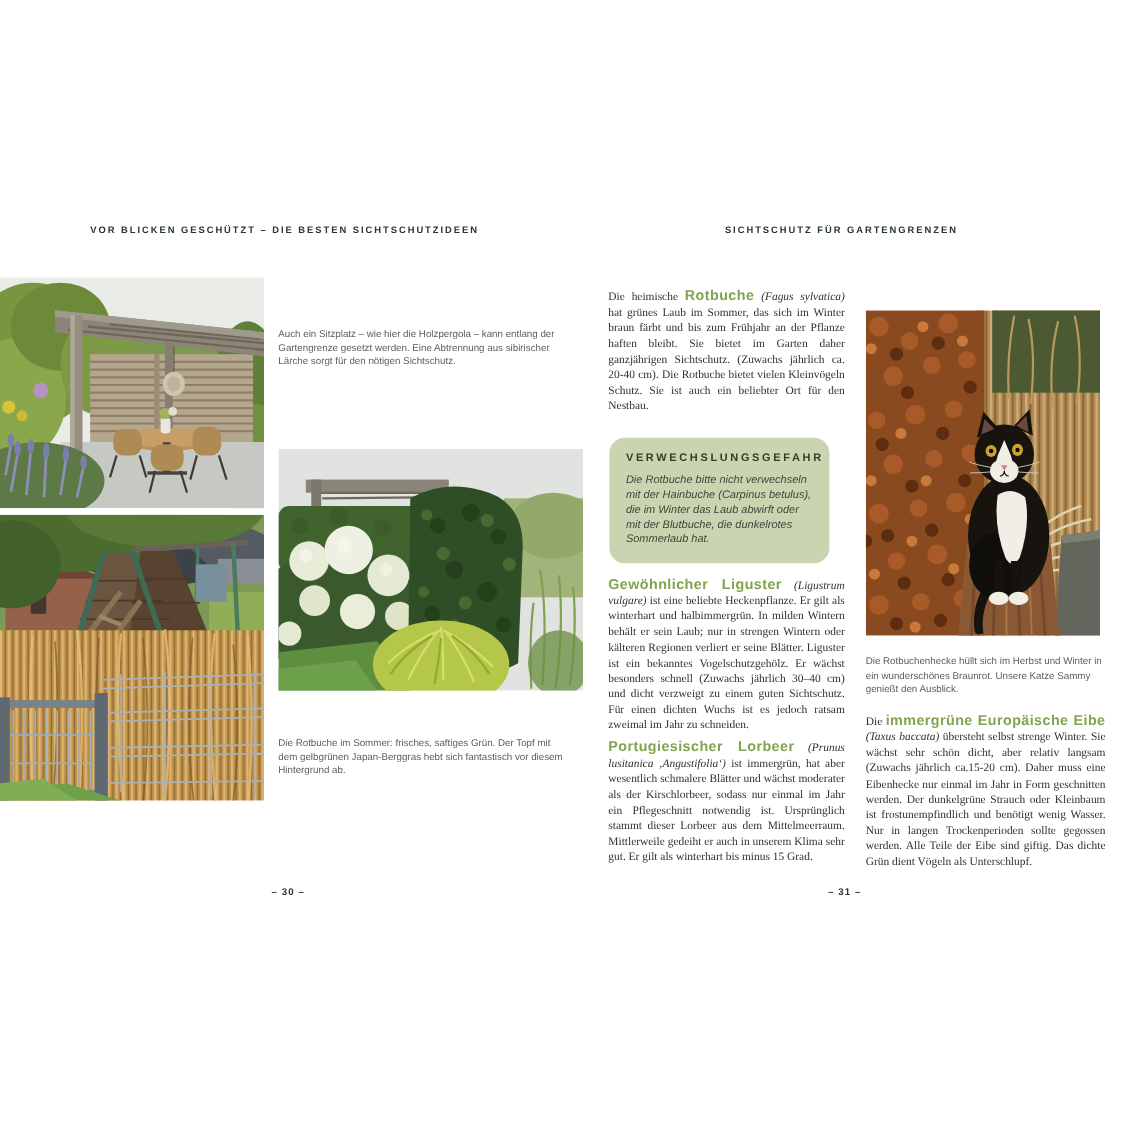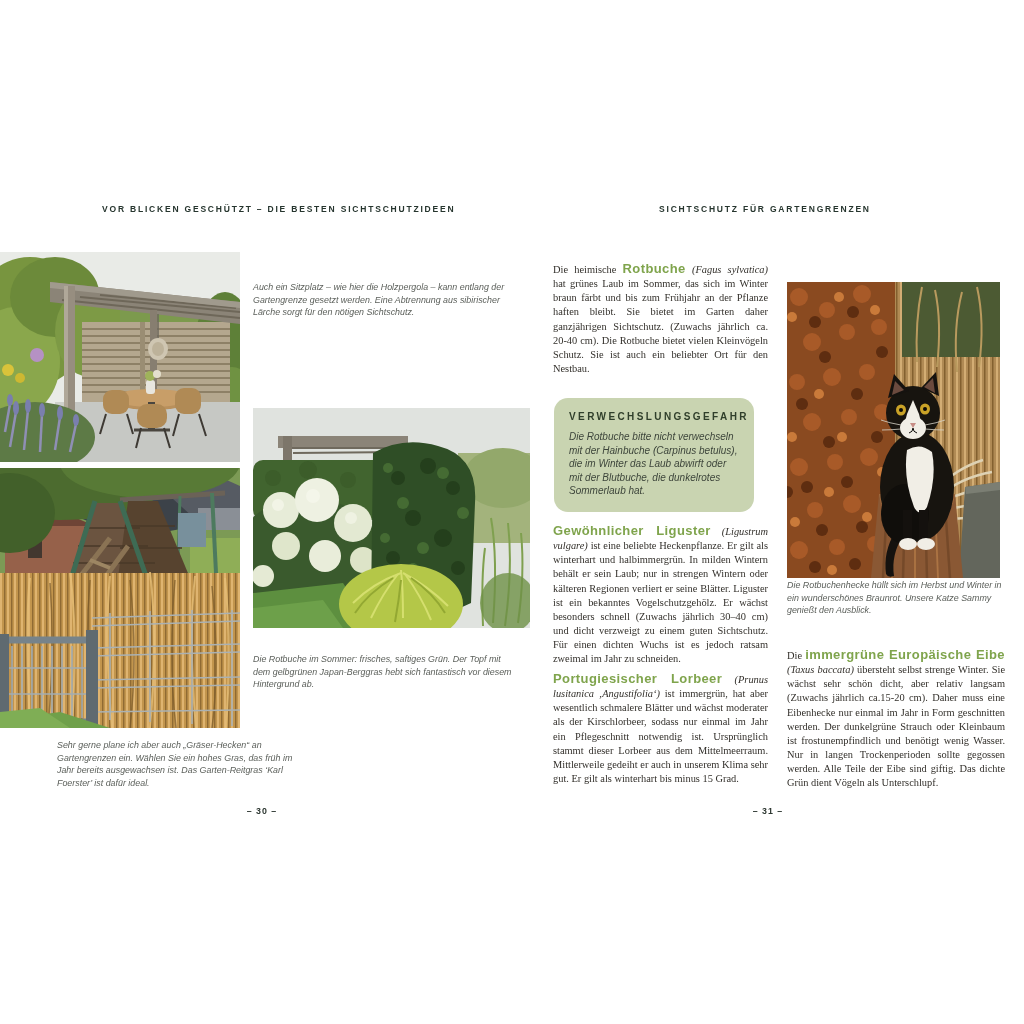--- a/index.html
+++ b/index.html
@@ -1,41 +1,41 @@
 <!DOCTYPE html>
 <html lang="de"><head>
 <meta charset="utf-8">
 <style>
   html,body{margin:0;padding:0;background:#ffffff;}
   .spread{position:relative;width:1024px;height:1024px;background:#ffffff;overflow:hidden;
           font-family:"Liberation Serif", serif;color:#34302a;}
   .runhead{position:absolute;font-family:"Liberation Sans", sans-serif;font-weight:bold;
            font-size:8.5px;letter-spacing:1.8px;color:#26352e;white-space:nowrap;}
-  .caption{position:absolute;font-family:"Liberation Sans", sans-serif;font-style:italic;
-           font-size:8.9px;line-height:12.6px;color:#5c605b;}
+  .caption{position:absolute;font-family:"Liberation Sans", sans-serif;
+           font-size:8.9px;line-height:12.6px;color:#5c605b;margin-top:16px;}
   .bodycol{position:absolute;font-size:10.4px;line-height:14.15px;text-align:justify;
            color:#33302b;}
   .kw{color:#7fa44c;font-family:"Liberation Sans", sans-serif;font-weight:bold;font-size:13px;letter-spacing:.4px;}
   .latin{font-style:italic;}
   .infobox{position:absolute;background:#c9d4b1;border-radius:14px;padding:13px 15px 14px 15px;box-sizing:border-box;}
   .infobox .ib-title{font-family:"Liberation Sans", sans-serif;font-weight:bold;font-size:10px;
            letter-spacing:2.4px;color:#303f2b;text-align:center;margin-bottom:8px;}
   .infobox .ib-text{font-family:"Liberation Sans", sans-serif;font-style:italic;font-size:10px;
            line-height:13.6px;color:#3c443a;}
   .pagenum{position:absolute;font-family:"Liberation Sans", sans-serif;font-weight:bold;
            font-size:8.8px;letter-spacing:1px;color:#2c3630;width:70px;text-align:center;}
   .photo{position:absolute;overflow:hidden;}
   .photo svg{display:block;}
 </style>
 </head>
 <body>
 
 <div class="spread">
 
-  <div class="runhead" style="left:102px;top:204px;text-align:center;">VOR BLICKEN GESCHÜTZT – DIE BESTEN SICHTSCHUTZIDEEN</div>
+  <div class="runhead" style="left:82px;top:204px;text-align:center;">VOR BLICKEN GESCHÜTZT – DIE BESTEN SICHTSCHUTZIDEEN</div>
   <div class="runhead" style="left:659px;top:204px;">SICHTSCHUTZ FÜR GARTENGRENZEN</div>
 
   <div class="photo" style="left:0;top:252px;width:240px;height:210px;" role="img" aria-label="Holzpergola mit Sitzplatz, Lamellenwand aus sibirischer Lärche, runder Tisch mit Korbstühlen, Lavendel im Vordergrund">
     <svg width="240" height="210" viewBox="0 0 240 210">
       <rect width="240" height="210" fill="#e9ebe7"></rect>
 
       <ellipse cx="30" cy="70" rx="60" ry="65" fill="#78953f"></ellipse>
       <ellipse cx="15" cy="110" rx="45" ry="55" fill="#8aa74c"></ellipse>
       <ellipse cx="55" cy="45" rx="45" ry="40" fill="#6c8a3a"></ellipse>
       <ellipse cx="90" cy="80" rx="35" ry="45" fill="#7d9a45"></ellipse>
@@ -310,21 +310,20 @@
           <line x1="8" y1="226" x2="88" y2="226"></line>
       </g>
       <rect x="86" y="162" width="12" height="98" fill="#5f6a70"></rect>
       <rect x="0" y="166" width="9" height="94" fill="#5f6a70"></rect>
 
       <polygon points="0,252 60,244 110,260 0,260" fill="#6fa04a"></polygon>
       <polygon points="0,244 40,240 70,260 0,260" fill="#7fae55"></polygon>
     </svg>
   </div>
 
-  <div class="caption" style="left:57px;top:739px;width:245px;">Sehr gerne plane ich aber auch „Gräser-Hecken“ an Gartengrenzen ein. Wählen Sie ein hohes Gras, das früh im Jahr bereits ausgewachsen ist. Das Garten-Reitgras ‘Karl Foerster’ ist dafür ideal.</div>
 
   <div class="pagenum" style="left:227px;top:806px;">– 30 –</div>
 
   <p class="bodycol" style="left:553px;top:262px;width:215px;margin:0;">
     <span>Die heimische </span><span class="kw">Rotbuche</span><span class="latin"> (Fagus sylvatica)</span><span> hat grünes Laub im Sommer, das sich im Winter braun färbt und bis zum Frühjahr an der Pflanze haften bleibt. Sie bietet im Garten daher ganzjährigen Sichtschutz. (Zuwachs jährlich ca. 20-40 cm). Die Rotbuche bietet vielen Kleinvögeln Schutz. Sie ist auch ein beliebter Ort für den Nestbau.</span>
   </p>
 
   <div class="infobox" style="left:554px;top:398px;width:200px;">
     <div class="ib-title">VERWECHSLUNGSGEFAHR</div>
     <div class="ib-text">Die Rotbuche bitte nicht verwechseln mit der Hainbuche (Carpinus betulus), die im Winter das Laub abwirft oder mit der Blutbuche, die dunkelrotes Sommerlaub hat.</div>

